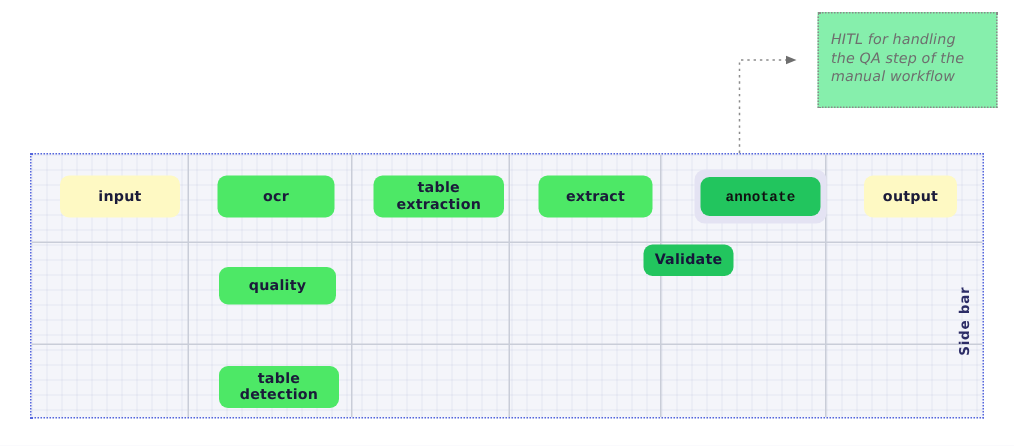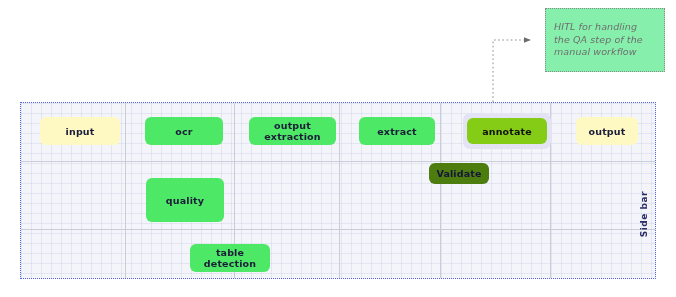--- a/index.html
+++ b/index.html
@@ -56,22 +56,22 @@
     display:flex;align-items:center;justify-content:center;
     border-radius:6px;
     font-weight:bold;
     font-size:9.5px;
     color:#1b1b3a;
     letter-spacing:0.15px;
     text-align:center;
   }
   .node.lav{background:#fef9c3;}
   .node.green{background:#4de866;}
-  .node.peach{background:#84cc16;color:#111111;}
-  .node.peri{background:#4d7c0f;color:#16163a;}
+  .node.peach{background:#22c55e;color:#111111;font-family:Liberation Mono, monospace;}
+  .node.peri{background:#22c55e;color:#16163a;}
   .group-lav{
     position:absolute;background:#e4e3f3;border-radius:7px;
   }
 
   .sidebar-label{
     position:absolute;
     font-size:9px;font-weight:bold;color:#2c2c66;
     letter-spacing:.5px;
     writing-mode:vertical-rl;
     transform:rotate(180deg);
@@ -167,41 +167,41 @@
 
   <div class="node lav" style="left:40px;top:117px;width:80px;height:28px;">
     <span>input</span>
   </div>
 
   <div class="node green" style="left:145px;top:117px;width:78px;height:28px;justify-content:center;">
     <span>ocr</span>
   </div>
 
   <div class="node green" style="left:249px;top:117px;width:87px;height:28px;">
-    <span>output extraction</span>
+    <span>table extraction</span>
   </div>
 
   <div class="node green" style="left:359px;top:117px;width:76px;height:28px;text-align:center;">
     <span>extract</span>
   </div>
 
   <div class="group-lav" style="left:463px;top:113px;width:88px;height:36px;"></div>
   <div class="node peach" style="left:467px;top:118px;width:80px;height:26px;">
     <span>annotate</span>
   </div>
 
   <div class="node lav" style="left:576px;top:117px;width:62px;height:28px;">
     <span>output</span>
   </div>
 
-  <div class="node green" style="left:146px;top:178px;width:78px;height:44px;">
+  <div class="node green" style="left:146px;top:178px;width:78px;height:25px;">
     <span>quality</span>
   </div>
 
-  <div class="node green" style="left:146px;top:244px;width:80px;height:28px;margin-left:44px;">
+  <div class="node green" style="left:146px;top:244px;width:80px;height:28px;">
     <span>table detection</span>
   </div>
 
   <div class="node peri" style="left:429px;top:163px;width:60px;height:21px;">
     <span>Validate</span>
   </div>
 
 </div>
 
 </body></html>

